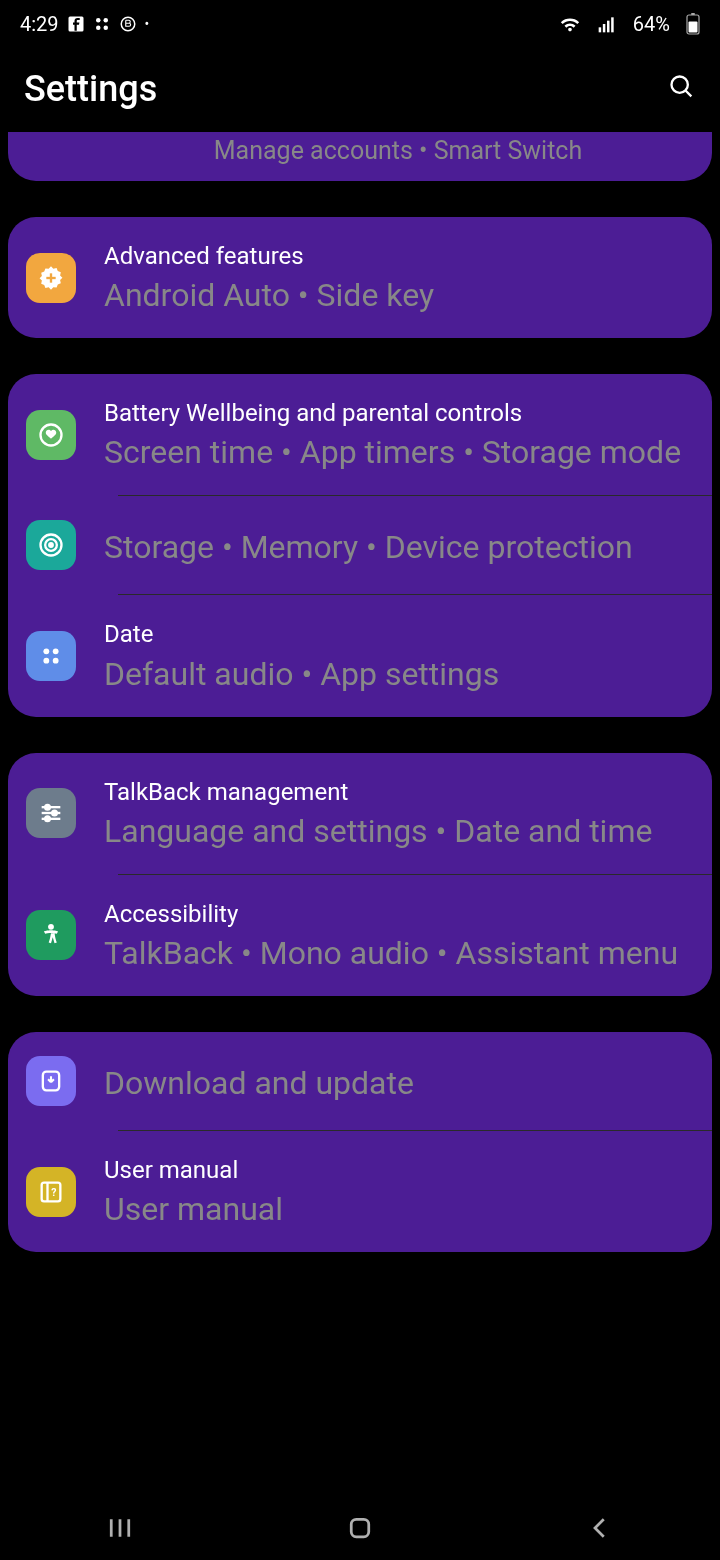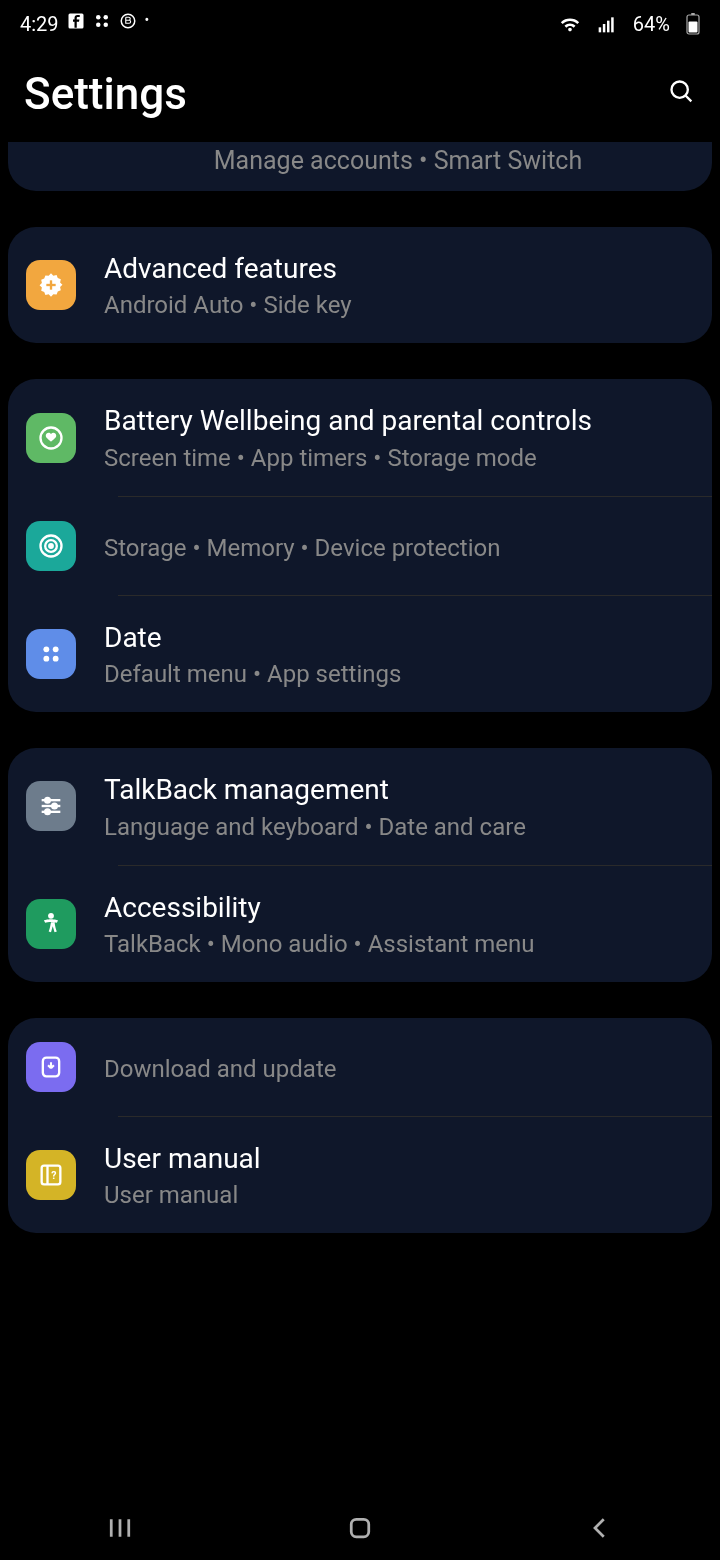--- a/index.html
+++ b/index.html
@@ -19,47 +19,47 @@
     .status-bar {
       height: 48px;
       display: flex;
       justify-content: space-between;
       align-items: center;
       padding: 0 20px;
       font-size: 20px;
     }
     .status-left {
       display: flex;
-      align-items: flex-start;
+      align-items: center;
       gap: 8px;
     }
     .status-right {
       display: flex;
       align-items: center;
       gap: 16px;
     }
     .header {
       padding: 20px 24px 30px;
       display: flex;
       justify-content: space-between;
       align-items: center;
     }
     .header-title {
-      font-size: 44px;
+      font-size: 36px;
       font-weight: 500;
     }
     .search-icon {
       width: 28px;
       height: 28px;
     }
     .content {
       padding: 0 8px;
     }
     .card {
-      background: #0f172a;
+      background: #4c1d95;
       border-radius: 28px;
       margin-bottom: 36px;
     }
     .card.peek-top {
       border-radius: 0 0 28px 28px;
       margin-top: -8px;
     }
     .item {
       display: flex;
       align-items: center;
@@ -86,27 +86,27 @@
       border-radius: 14px;
       display: flex;
       align-items: center;
       justify-content: center;
       flex-shrink: 0;
     }
     .item-text {
       flex: 1;
     }
     .item-title {
-      font-size: 28px;
+      font-size: 24px;
       font-weight: 400;
       color: #ffffff;
       line-height: 1.3;
     }
     .item-subtitle {
-      font-size: 24px;
+      font-size: 32px;
       color: #888888;
       margin-top: 4px;
     }
     .nav-bar {
       position: absolute;
       bottom: 0;
       left: 0;
       right: 0;
       height: 60px;
       display: flex;
@@ -239,39 +239,39 @@
           <div class="icon-wrap" style="background: rgb(95, 141, 232);">
             <svg width="28" height="28" viewBox="0 0 24 24" fill="#fff">
               <circle cx="8" cy="8" r="2.5"></circle>
               <circle cx="16" cy="8" r="2.5"></circle>
               <circle cx="8" cy="16" r="2.5"></circle>
               <circle cx="16" cy="16" r="2.5"></circle>
             </svg>
           </div>
           <div class="item-text">
             <div class="item-title">Date</div>
-            <div class="item-subtitle">Default menu  •  App settings</div>
+            <div class="item-subtitle">Default audio  •  App settings</div>
           </div>
         </div>
       </div>
       <div class="card">
         <div class="item">
           <div class="icon-wrap" style="background: rgb(109, 124, 140);">
             <svg width="28" height="28" viewBox="0 0 24 24" fill="none" stroke="#fff" stroke-width="2">
               <line x1="4" y1="7" x2="20" y2="7"></line>
               <circle cx="9" cy="7" r="2" fill="#fff"></circle>
               <line x1="4" y1="12" x2="20" y2="12"></line>
               <circle cx="15" cy="12" r="2" fill="#fff"></circle>
               <line x1="4" y1="17" x2="20" y2="17"></line>
               <circle cx="9" cy="17" r="2" fill="#fff"></circle>
             </svg>
           </div>
           <div class="item-text">
             <div class="item-title">TalkBack management</div>
-            <div class="item-subtitle">Language and keyboard  •  Date and care</div>
+            <div class="item-subtitle">Language and settings  •  Date and time</div>
           </div>
         </div>
         <div class="divider"></div>
         <div class="item">
           <div class="icon-wrap" style="background: rgb(31, 155, 95);">
             <svg width="28" height="28" viewBox="0 0 24 24" fill="#fff">
               <circle cx="12" cy="5" r="2.5"></circle>
               <path d="M12 8c-3 0-6 1-6 1l1 2c1-.3 3-.7 5-.7s4 .4 5 .7l1-2s-3-1-6-1zm0 2.5c-.5 2-.5 4-2 8l2 .5 1.5-5 1.5 5 2-.5c-1.5-4-1.5-6-2-8h-3z"></path>
             </svg>
           </div>

